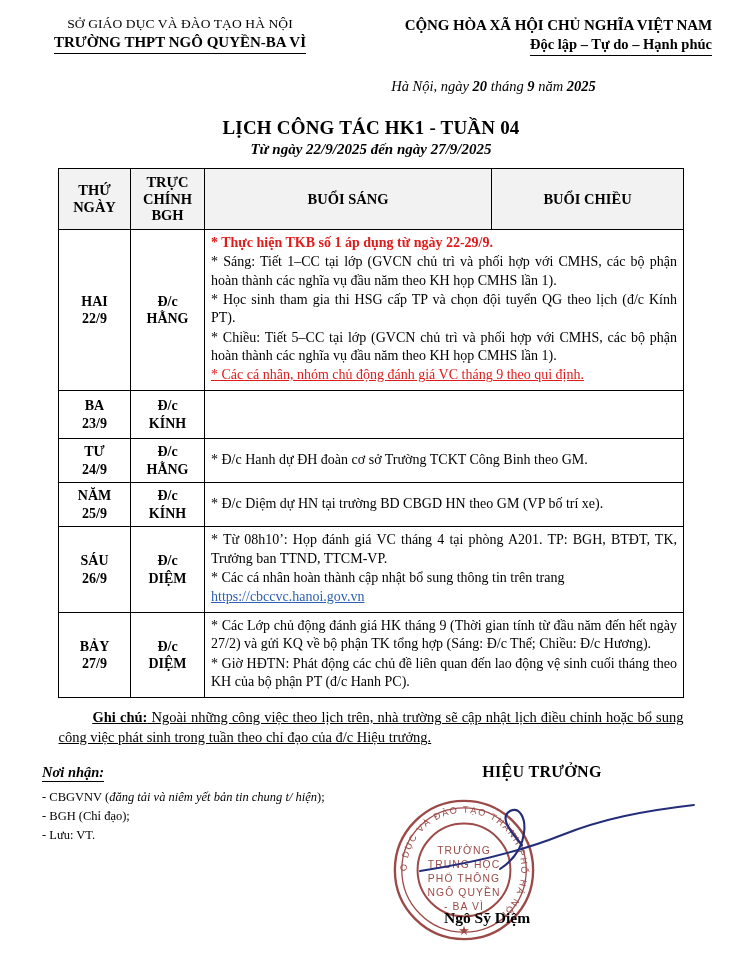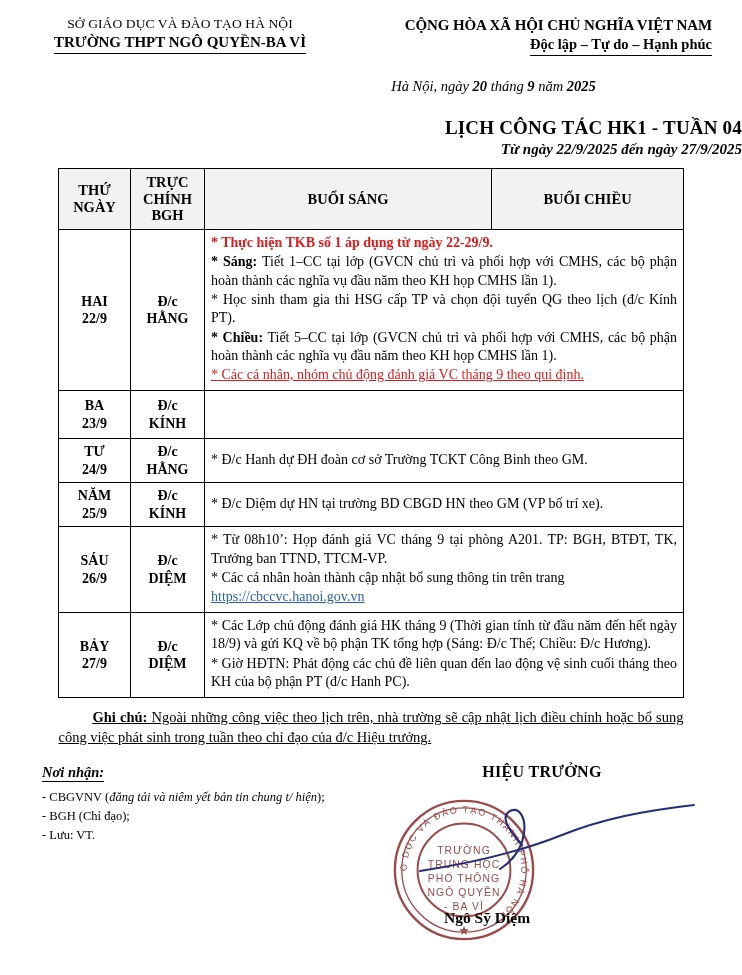--- a/index.html
+++ b/index.html
@@ -70,21 +70,21 @@
     font-style: italic;
     font-size: 14.5px;
     margin-top: 22px;
     padding-right: 55px;
     margin-left: 300px;
   }
   .date-line b { font-weight: bold; }
 
   
   .title-block {
-    text-align: right;
+    text-align: center;
     margin-top: 22px;
   }
   .doc-title {
     font-size: 19px;
     font-weight: bold;
     letter-spacing: 0.2px;
   }
   .doc-subtitle {
     font-size: 15px;
     font-weight: bold;
@@ -130,21 +130,21 @@
     font-size: 14px;
     line-height: 1.33;
     padding: 4px 6px 5px 6px;
     vertical-align: top;
   }
   td.content-cell p {
     margin: 0 0 0.5px 0;
   }
   .red { color: #e01b1b; font-weight: bold; }
   .red-norm { color: #e01b1b; font-weight: normal; text-decoration: underline; }
-  .lbl { font-weight: bold; }
+  .lbl { font-weight: normal; }
   .link {
     color: #2b5fb1;
     text-decoration: underline;
   }
   .empty-cell { height: 38px; }
 
   
   .note {
     width: 625px;
     margin: 9px auto 16px auto;
@@ -335,35 +335,35 @@
         <tr>
           <td class="day-cell">
             <div>SÁU</div>
             <div>26/9</div>
           </td>
           <td class="duty-cell">
             <div>Đ/c</div>
             <div>DIỆM</div>
           </td>
           <td class="content-cell" colspan="2">
-            <p>* Từ 08h10’: Họp đánh giá VC tháng 9 tại phòng A201. TP: BGH, BTĐT, TK, Trưởng ban TTND, TTCM-VP.</p>
+            <p>* Từ 08h10’: Họp đánh giá VC tháng 4 tại phòng A201. TP: BGH, BTĐT, TK, Trưởng ban TTND, TTCM-VP.</p>
             <p><span>* Các cá nhân hoàn thành cập nhật bổ sung thông tin trên trang </span><br><a class="link" href="#">https://cbccvc.hanoi.gov.vn</a></p>
           </td>
         </tr>
         <tr>
           <td class="day-cell">
             <div>BẢY</div>
             <div>27/9</div>
           </td>
           <td class="duty-cell">
             <div>Đ/c</div>
             <div>DIỆM</div>
           </td>
           <td class="content-cell" colspan="2">
-            <p>* Các Lớp chủ động đánh giá HK tháng 9 (Thời gian tính từ đầu năm đến hết ngày 18/9) và gửi KQ về bộ phận TK tổng hợp (Sáng: Đ/c Thế; Chiều: Đ/c Hương).</p>
+            <p>* Các Lớp chủ động đánh giá HK tháng 9 (Thời gian tính từ đầu năm đến hết ngày 27/2) và gửi KQ về bộ phận TK tổng hợp (Sáng: Đ/c Thế; Chiều: Đ/c Hương).</p>
             <p>* Giờ HĐTN: Phát động các chủ đề liên quan đến lao động vệ sinh cuối tháng theo KH của bộ phận PT (đ/c Hanh PC).</p>
           </td>
         </tr>
       </tbody>
   </table>
 
   <div class="note">
     <u>Ghi chú:</u><span> Ngoài những công việc theo lịch trên, nhà trường sẽ cập nhật lịch điều chỉnh hoặc bổ sung công việc phát sinh trong tuần theo chỉ đạo của đ/c Hiệu trưởng.</span>
   </div>
 

